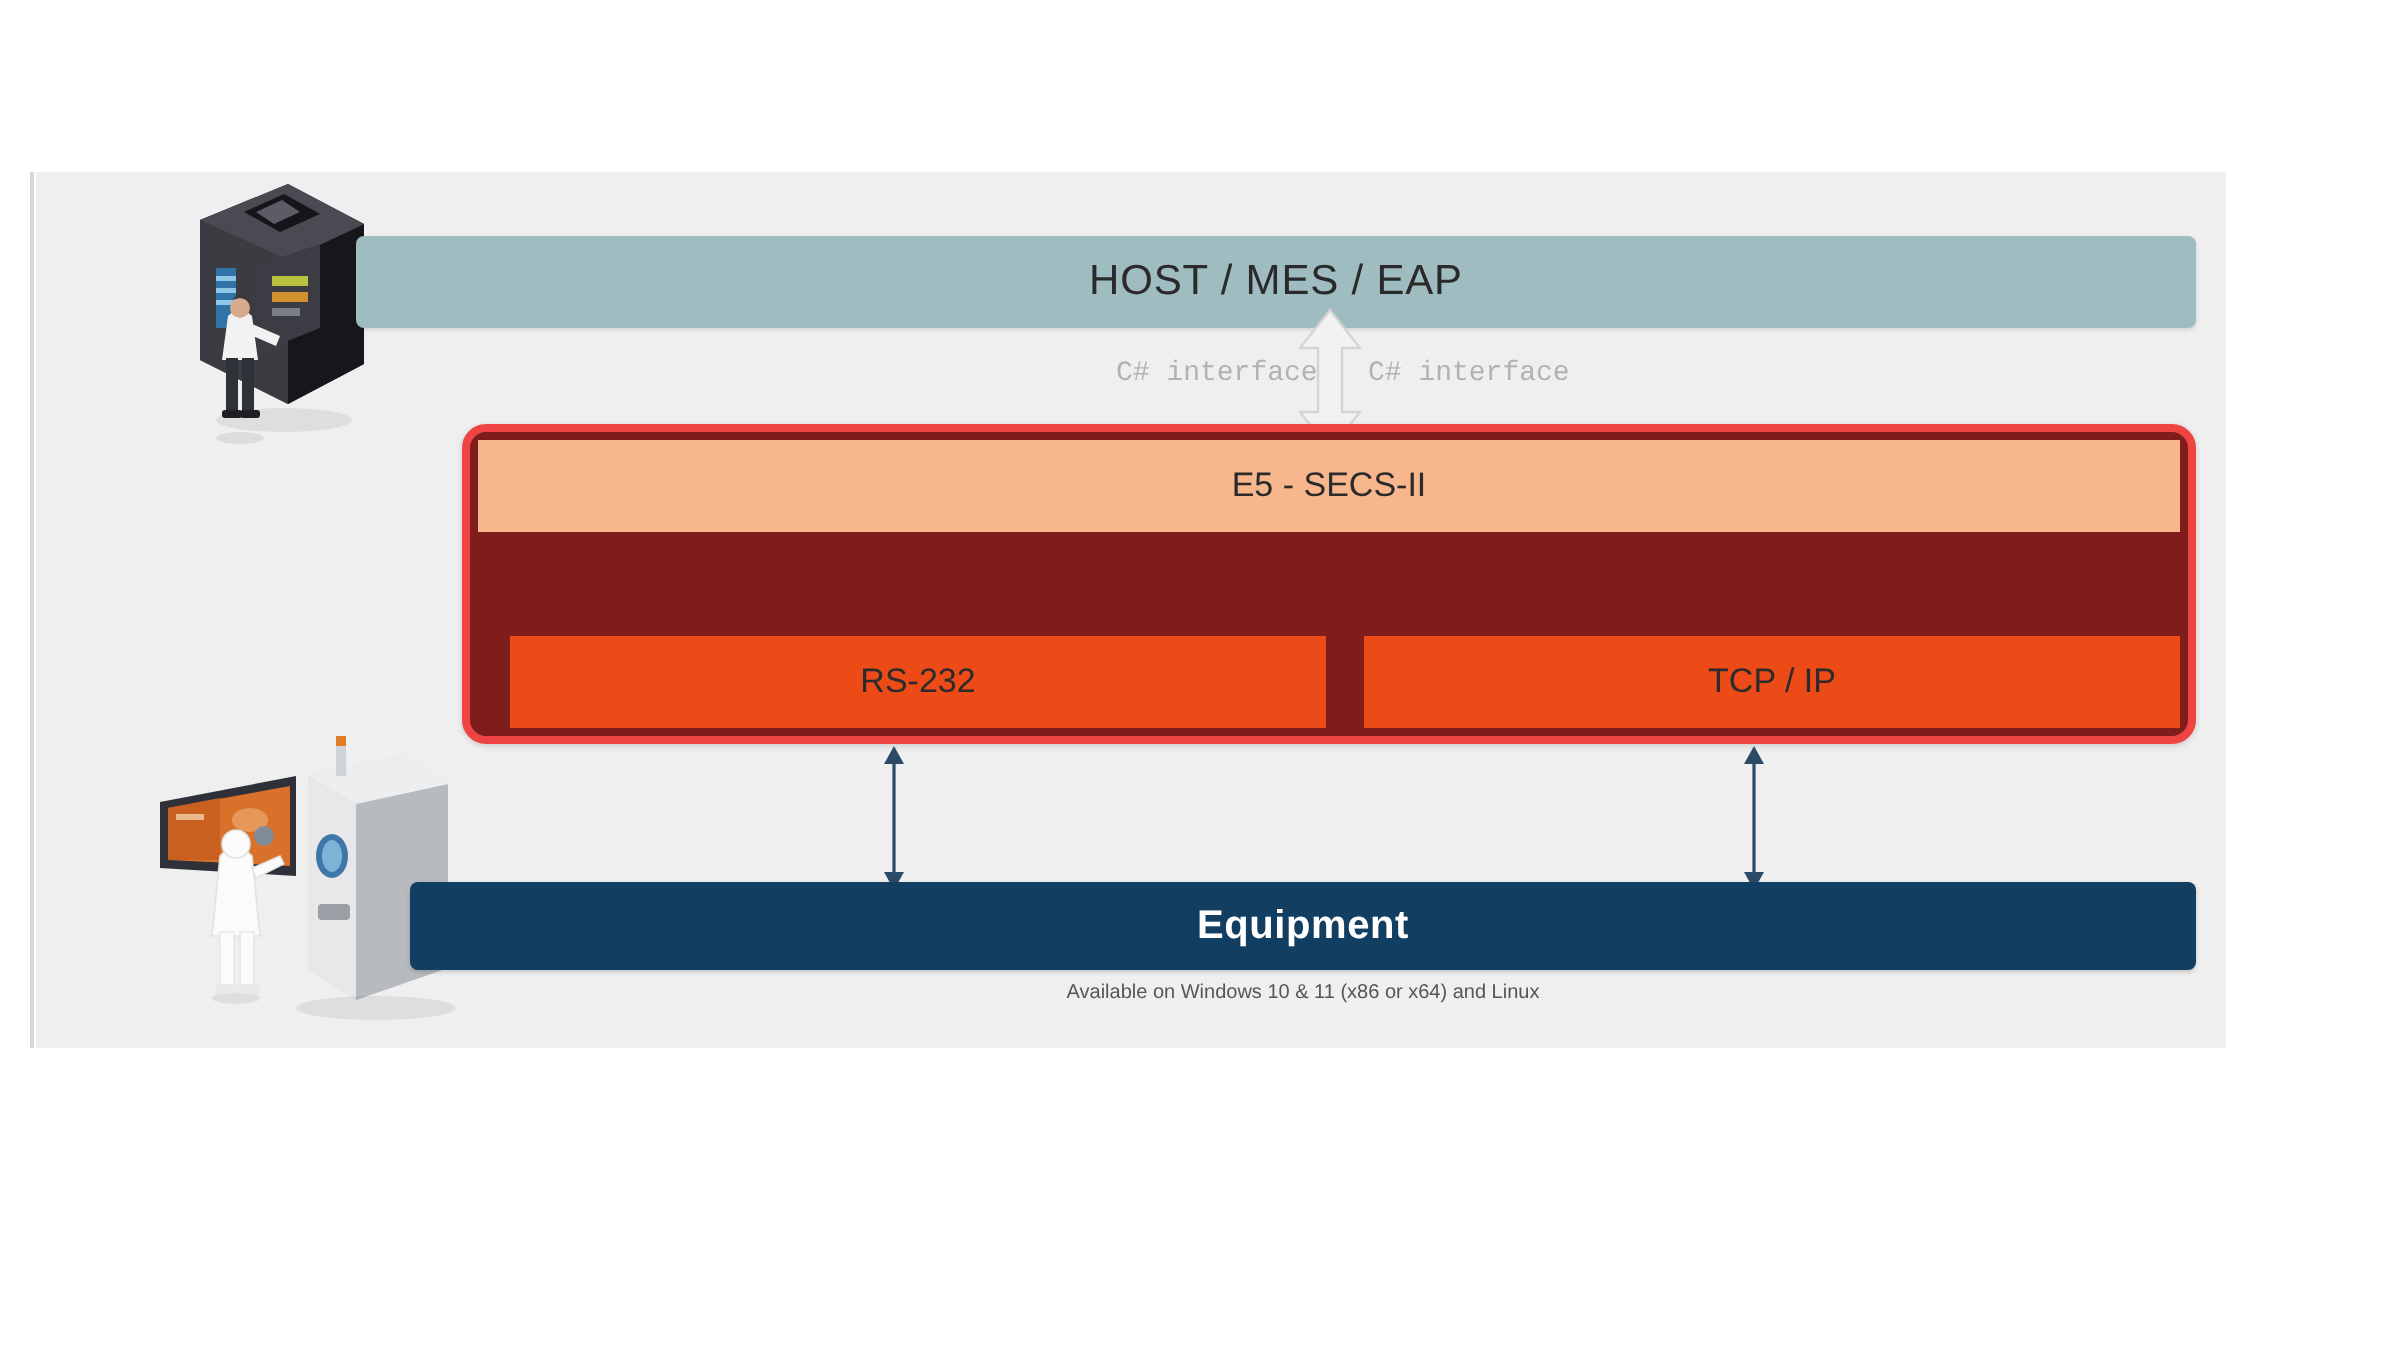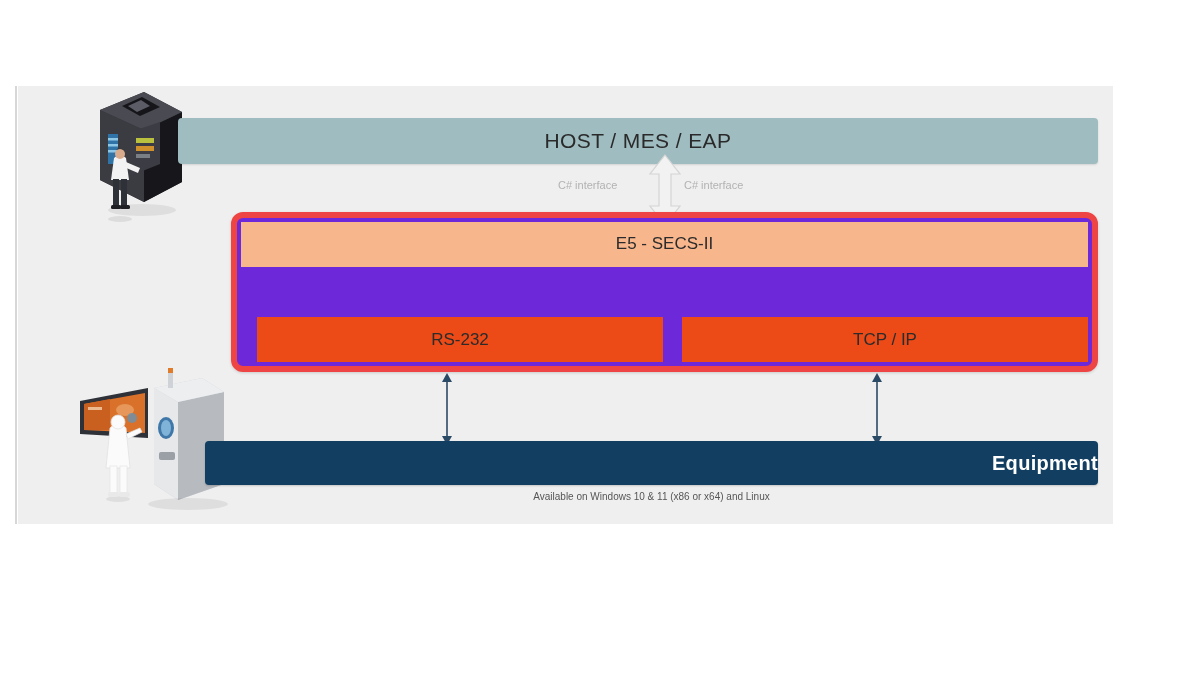--- a/index.html
+++ b/index.html
@@ -61,45 +61,46 @@
     font-size: 21px;
     color: #2a2a2a;
     letter-spacing: 0.4px;
     white-space: nowrap;
   }
 
   
   .iface {
     position: absolute;
     top: 175px;
-    font-size: 11px;
+    font-size: 14px;
     color: #b2b2b2;
     white-space: nowrap;
+    font-family: Liberation Mono, monospace;
   }
   .iface.left  { left: 558px; }
   .iface.right { left: 684px; }
 
   
   .host-arrow {
     position: absolute;
     left: 648px;
     top: 150px;
     width: 34px;
     height: 72px;
   }
 
   
   .stack {
     position: absolute;
     left: 231px;
     top: 208px;
     width: 867px;
     height: 160px;
-    background: #6d28d9;
-    border: 6px solid #ef4444;
+    background: #7f1d1d;
+    border: 4px solid #ef4444;
     border-radius: 12px;
     padding: 4px;
     box-sizing: border-box;
     box-shadow: 0 1px 3px rgba(0,0,0,0.15);
   }
   .stack-inner {
     width: 100%;
     height: 100%;
     display: flex;
     flex-direction: column;
@@ -137,21 +138,21 @@
   .equip-bar {
     position: absolute;
     left: 205px;
     top: 437px;
     width: 893px;
     height: 44px;
     background: #123e62;
     border-radius: 4px;
     display: flex;
     align-items: center;
-    justify-content: flex-end;
+    justify-content: center;
     box-shadow: 0 1px 2px rgba(0,0,0,0.18);
   }
   .equip-bar .label {
     font-size: 20px;
     font-weight: bold;
     color: #ffffff;
     letter-spacing: 0.3px;
     white-space: nowrap;
   }
 

